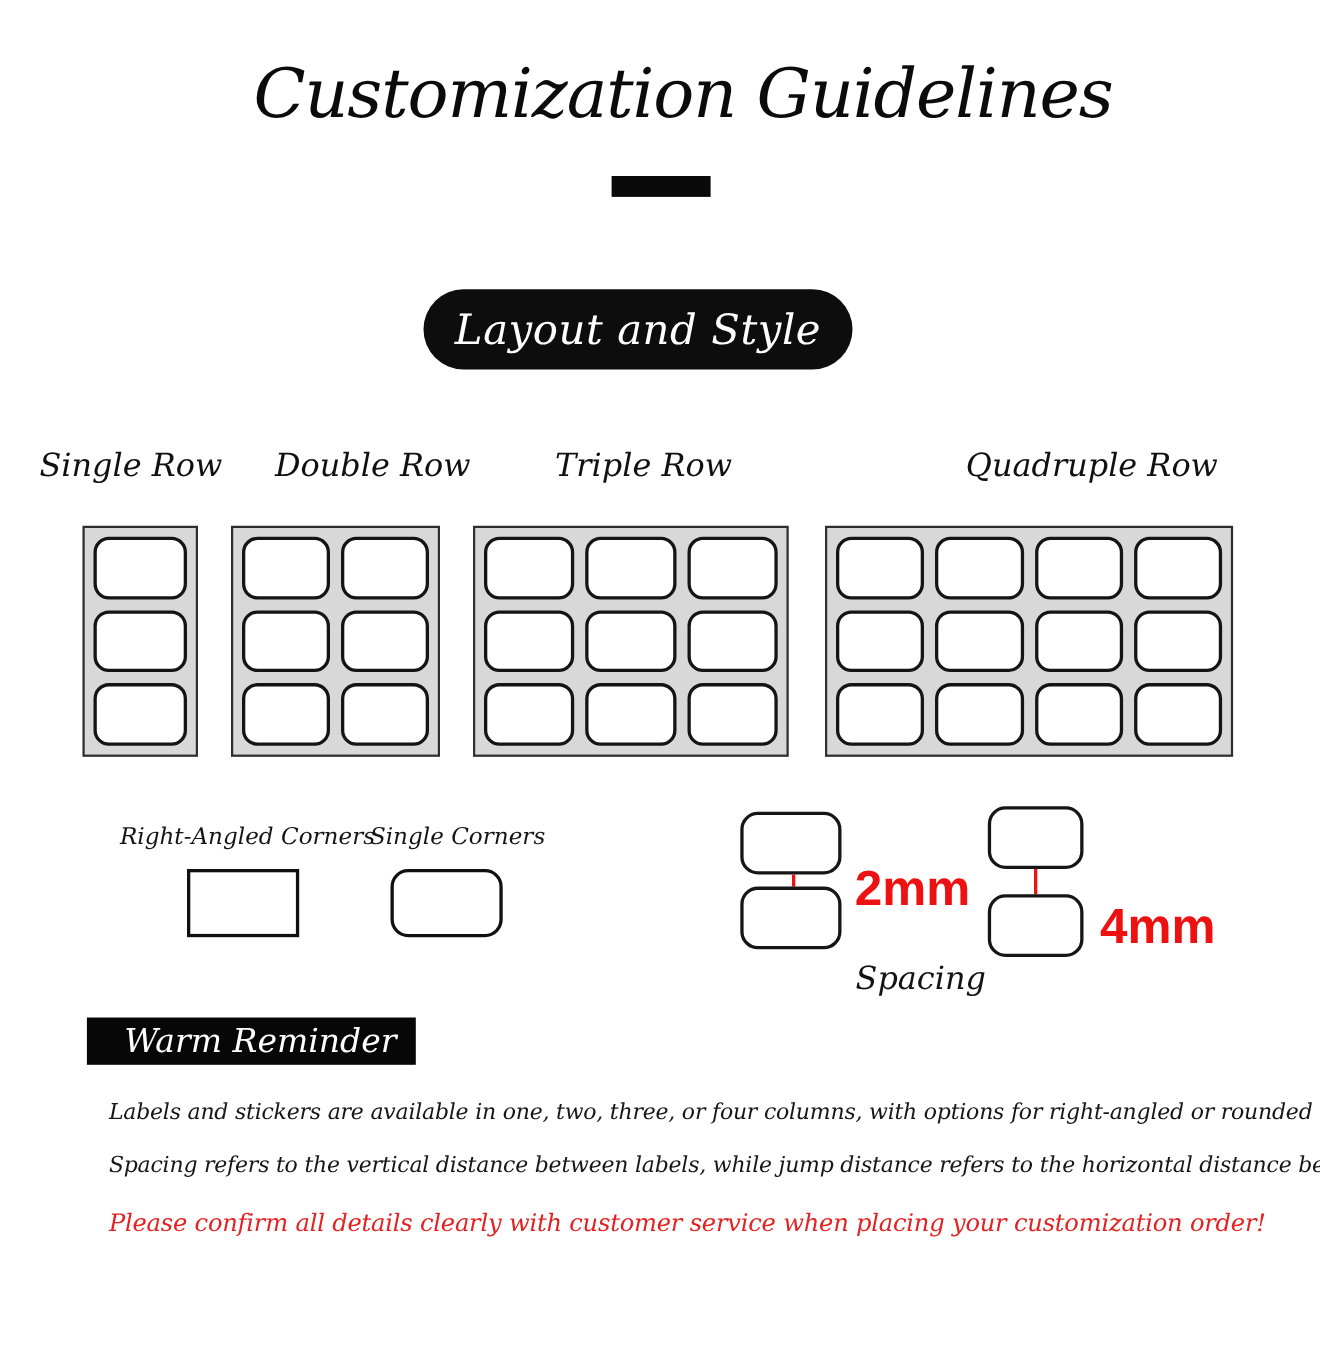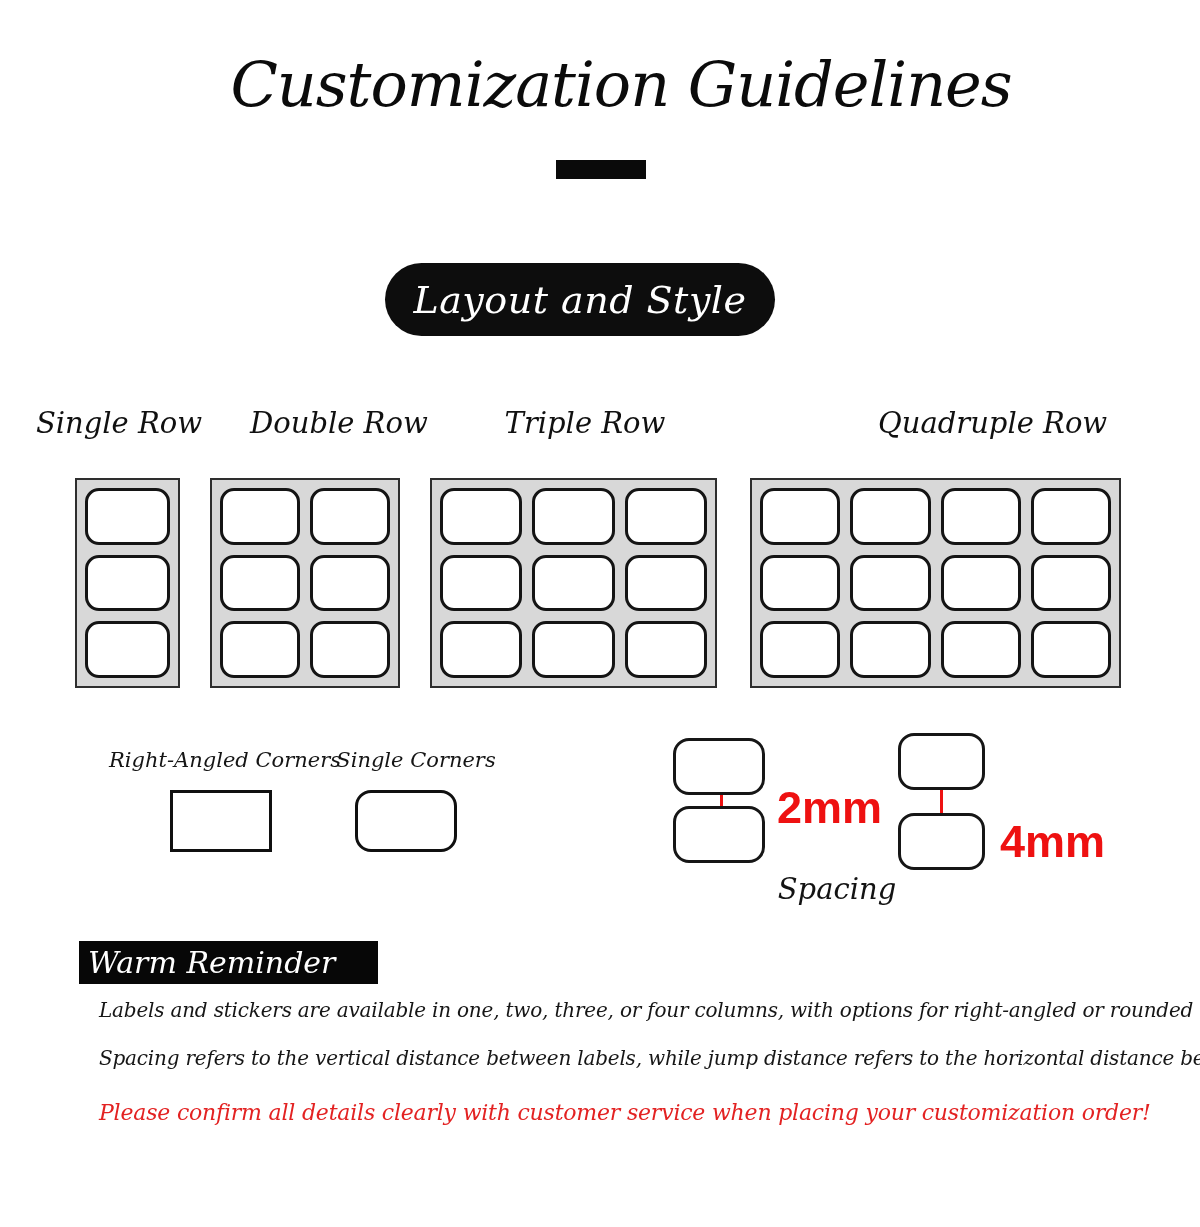--- a/index.html
+++ b/index.html
@@ -113,22 +113,21 @@
     font-style: italic;
     color: #131313;
   }
 
   
   .reminder-bar {
     top: 925px; left: 79px;
     width: 299px; height: 43px;
     background: #070707;
     display: flex; align-items: center;
-    padding-left: 9px;
-    margin-top: 16px;
+    padding-left: 34px;
   }
   .reminder-bar span {
     color: #ffffff;
     font-size: 30px;
     font-style: italic;
   }
   .body-line {
     left: 99px; width: 1060px;
     font-size: 20px;
     font-style: italic;

